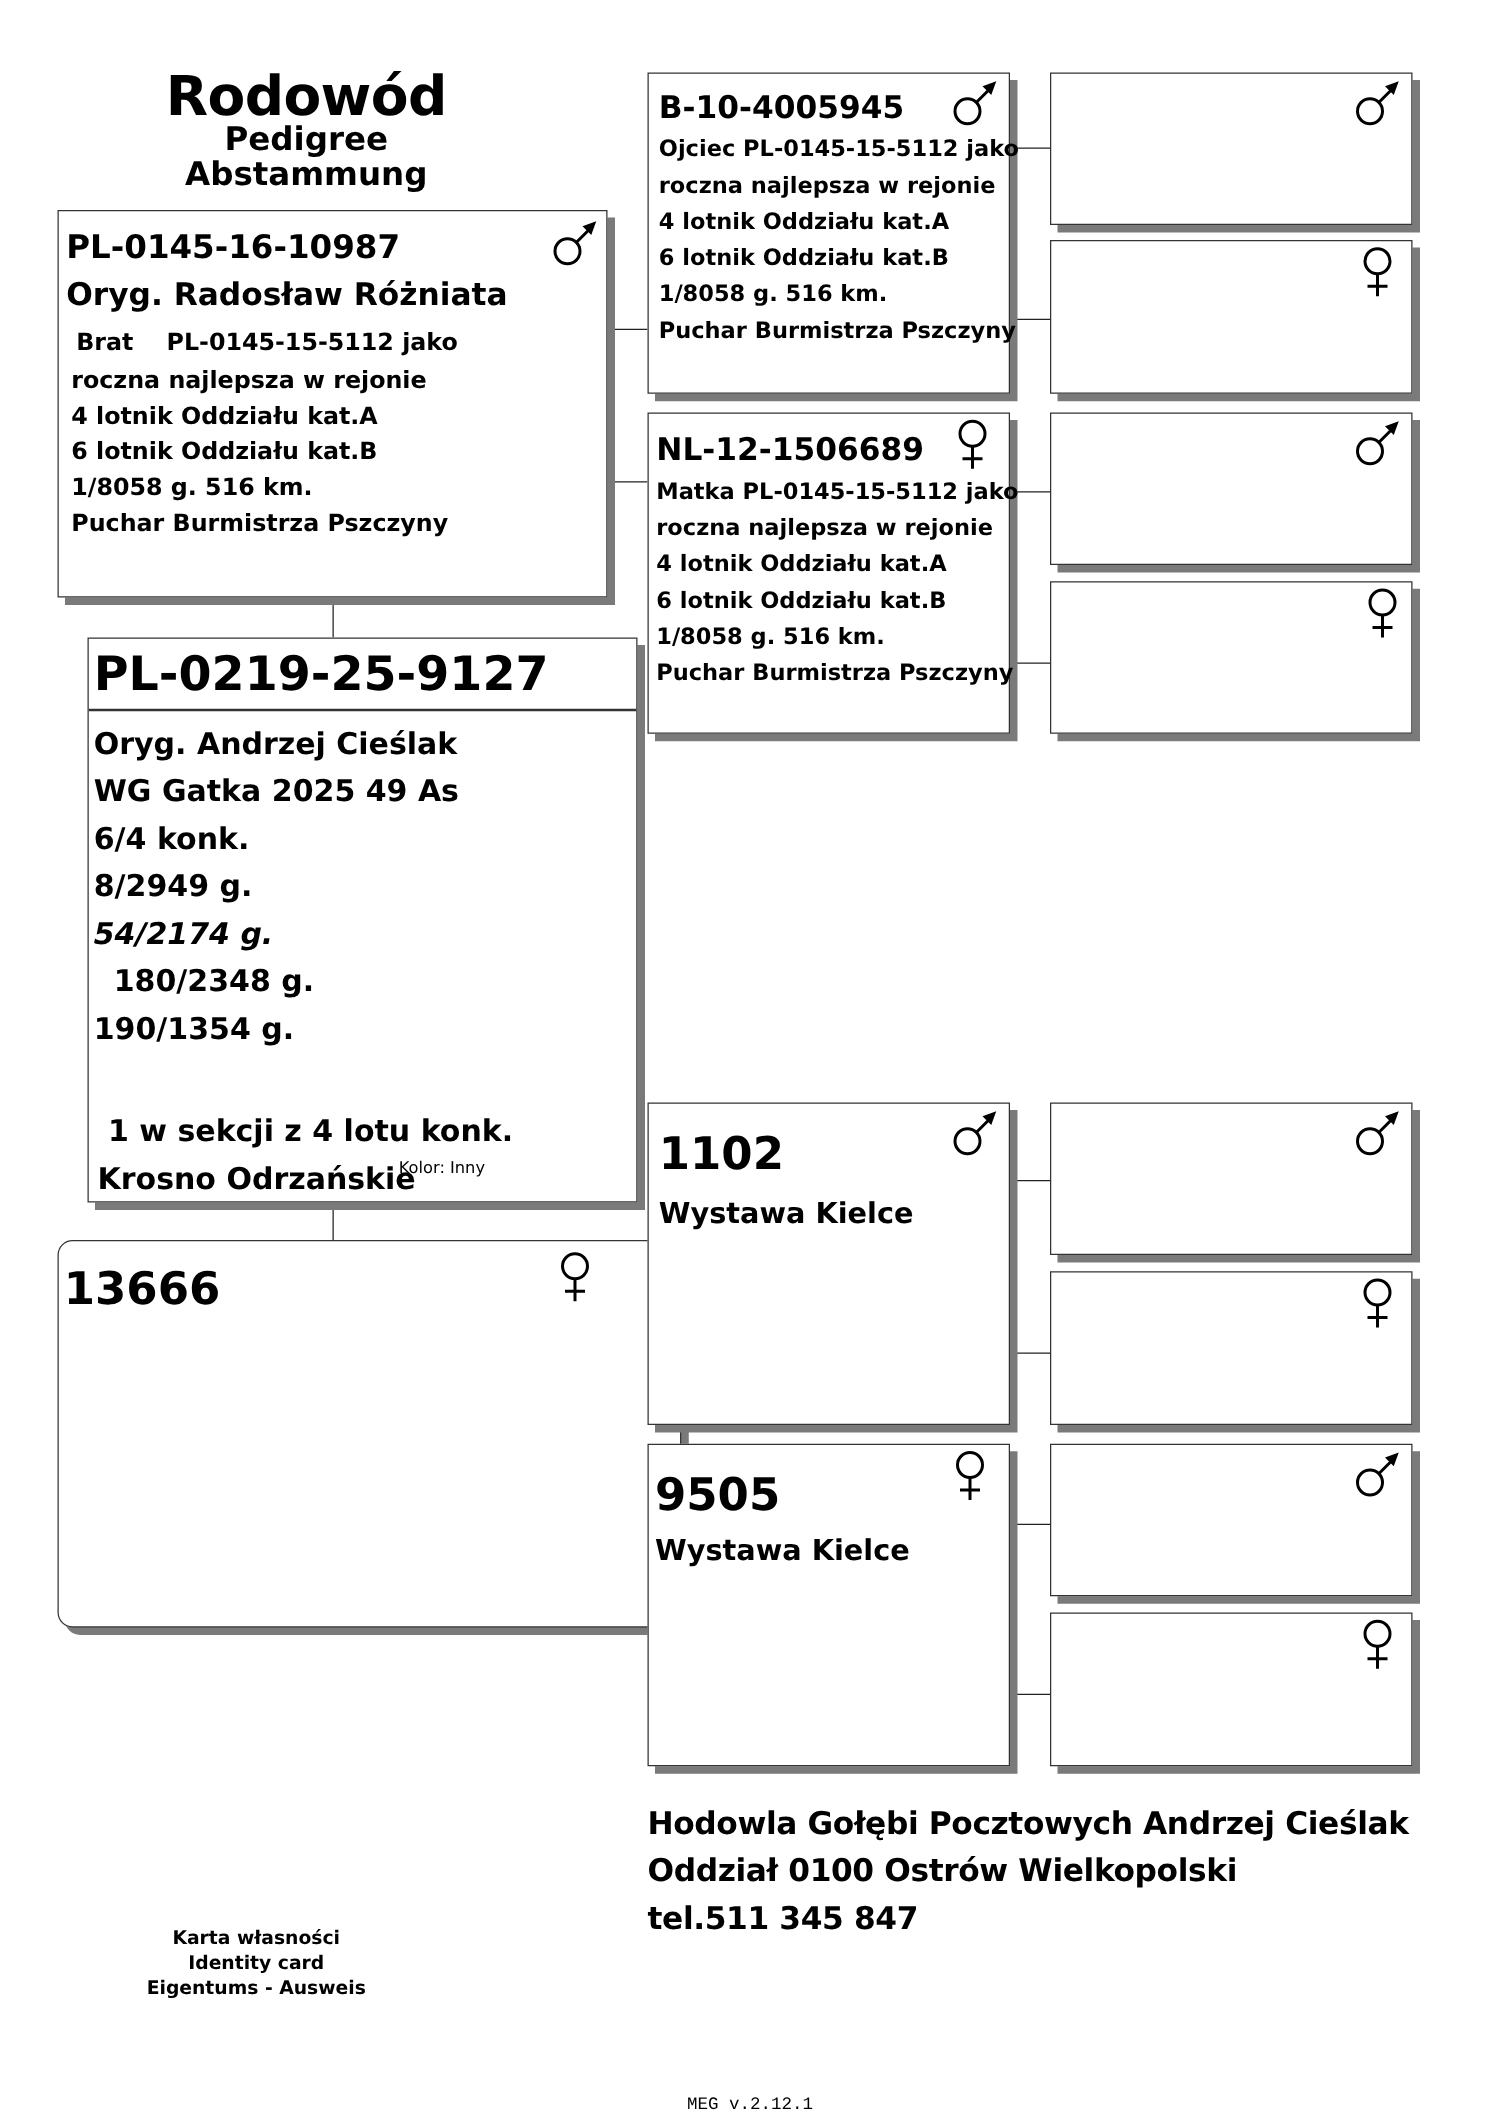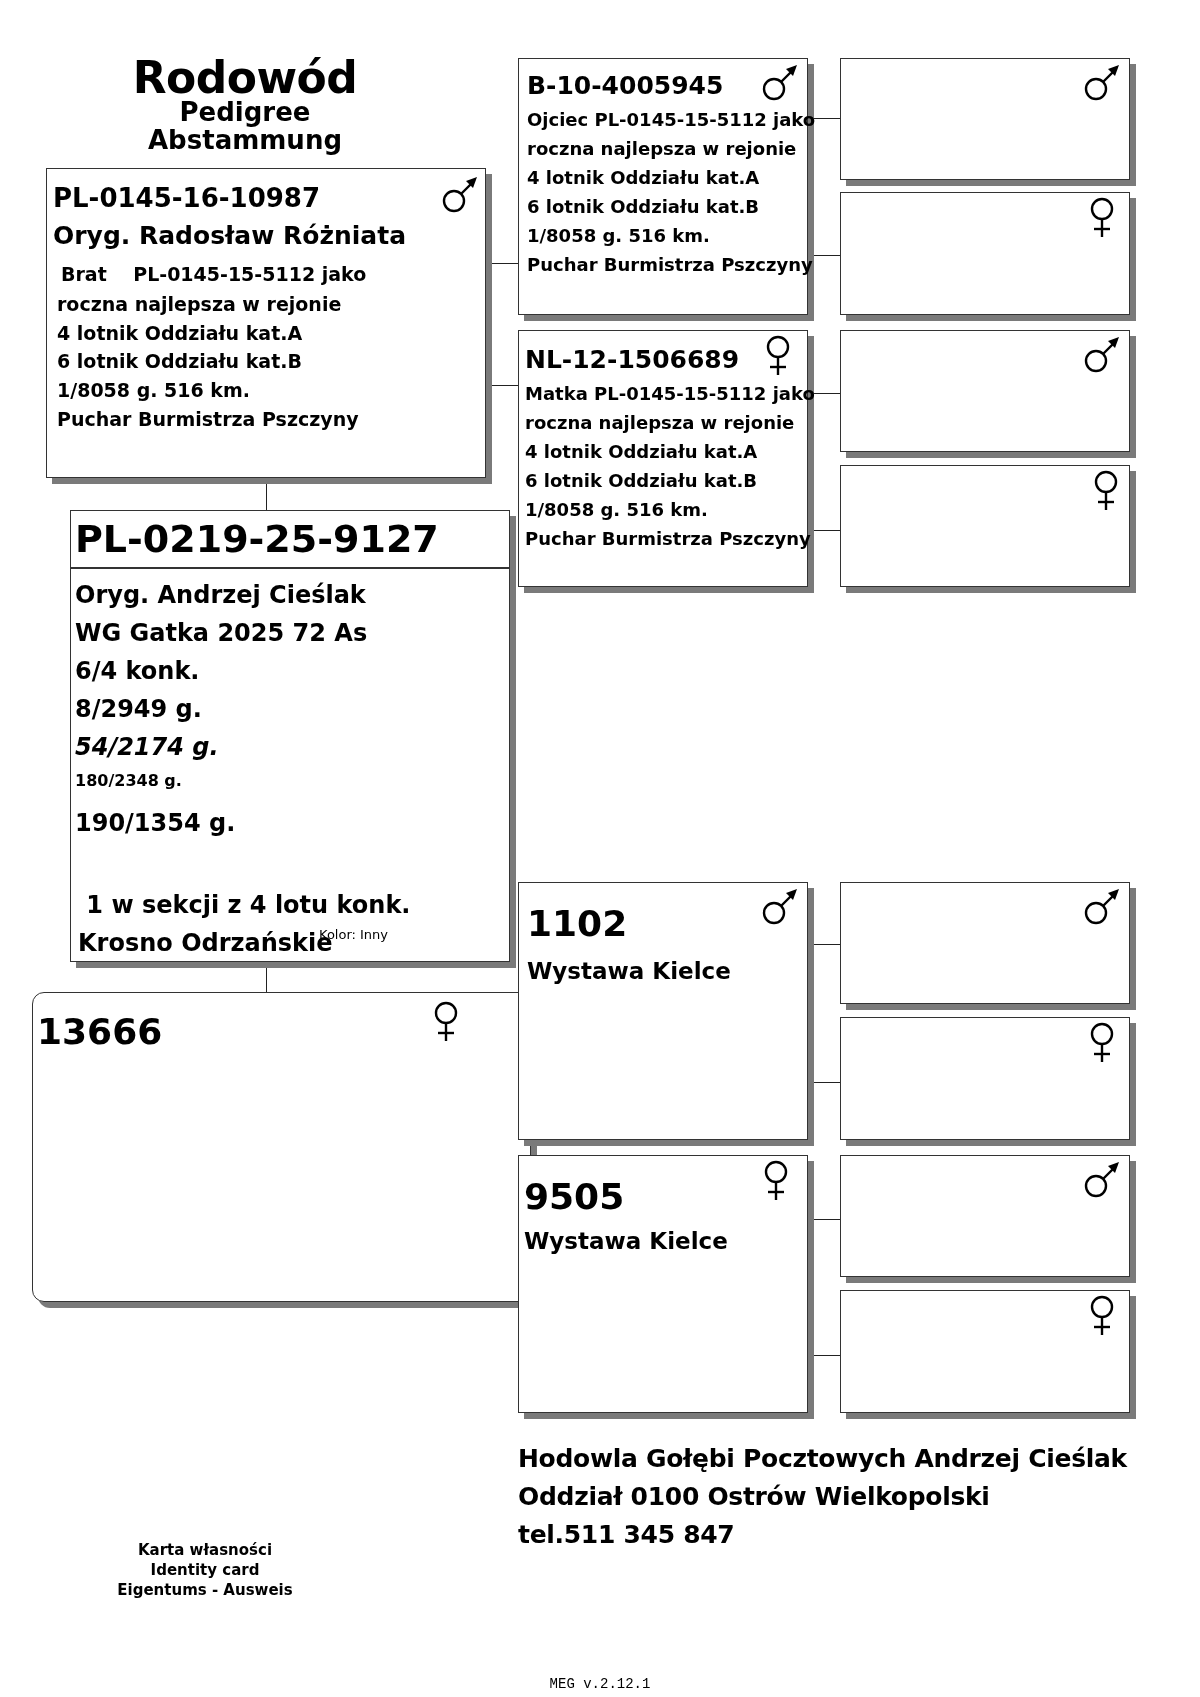--- a/index.html
+++ b/index.html
@@ -66,32 +66,32 @@
   <div class="abs txt" style="left:10px; top:153px; font-size:19px;">4 lotnik Oddziału kat.A</div>
   <div class="abs txt" style="left:10px; top:181px; font-size:19px;">6 lotnik Oddziału kat.B</div>
   <div class="abs txt" style="left:10px; top:210px; font-size:19px;">1/8058 g. 516 km.</div>
   <div class="abs txt" style="left:10px; top:239px; font-size:19px;">Puchar Burmistrza Pszczyny</div>
 </div>
 
 <div class="box" style="left:46px; top:510px; width:440px; height:452px;margin-left:24px;">
   <div class="abs ring" style="left:4px; top:6px; font-size:38px;">PL-0219-25-9127</div>
   <div class="abs" style="left:0; top:56px; width:100%; height:1.5px; background:#333;"></div>
   <div class="abs txt" style="left:4px; top:70px; font-size:24px;">Oryg. Andrzej Cieślak</div>
-  <div class="abs txt" style="left:4px; top:108px; font-size:24px;">WG Gatka 2025 72 As</div>
+  <div class="abs txt" style="left:4px; top:108px; font-size:24px;">WG Gatka 2025 49 As</div>
   <div class="abs txt" style="left:4px; top:146px; font-size:24px;">6/4 konk.</div>
   <div class="abs txt" style="left:4px; top:184px; font-size:24px;text-align:center;">8/2949 g.</div>
   <div class="abs txt" style="left:4px; top:222px; font-size:24px;font-style:italic;">54/2174 g.</div>
-  <div class="abs txt" style="left:4px; top:260px; font-size:16px;">180/2348 g.</div>
+  <div class="abs txt" style="left:20px; top:260px; font-size:24px;">180/2348 g.</div>
   <div class="abs txt" style="left:4px; top:298px; font-size:24px;">190/1354 g.</div>
   <div class="abs txt" style="left:7px; top:380px; font-size:24px; white-space:pre;"> 1 w sekcji z 4 lotu konk.</div>
   <div class="abs txt" style="left:7px; top:418px; font-size:24px;">Krosno Odrzańskie</div>
   <div class="abs small" style="left:248px; top:416px;">Kolor: Inny</div>
 </div>
 
-<div class="box" style="left:32px; top:992px; width:499px; height:310px;border-radius:12px;">
+<div class="box" style="left:46px; top:992px; width:499px; height:310px;border-radius:12px;">
   <div class="abs ring" style="left:4px; top:18px; font-size:36px;">13666</div>
   <div class="sex" style="left:392px; top:6px;">
     <svg viewBox="0 0 42 44">
         <circle cx="21" cy="14" r="10" fill="none" stroke="#000" stroke-width="2.4"></circle>
         <line x1="21" y1="24" x2="21" y2="42" stroke="#000" stroke-width="2.4"></line>
         <line x1="13" y1="34" x2="29" y2="34" stroke="#000" stroke-width="2.4"></line>
       </svg>
   </div>
 </div>
 

